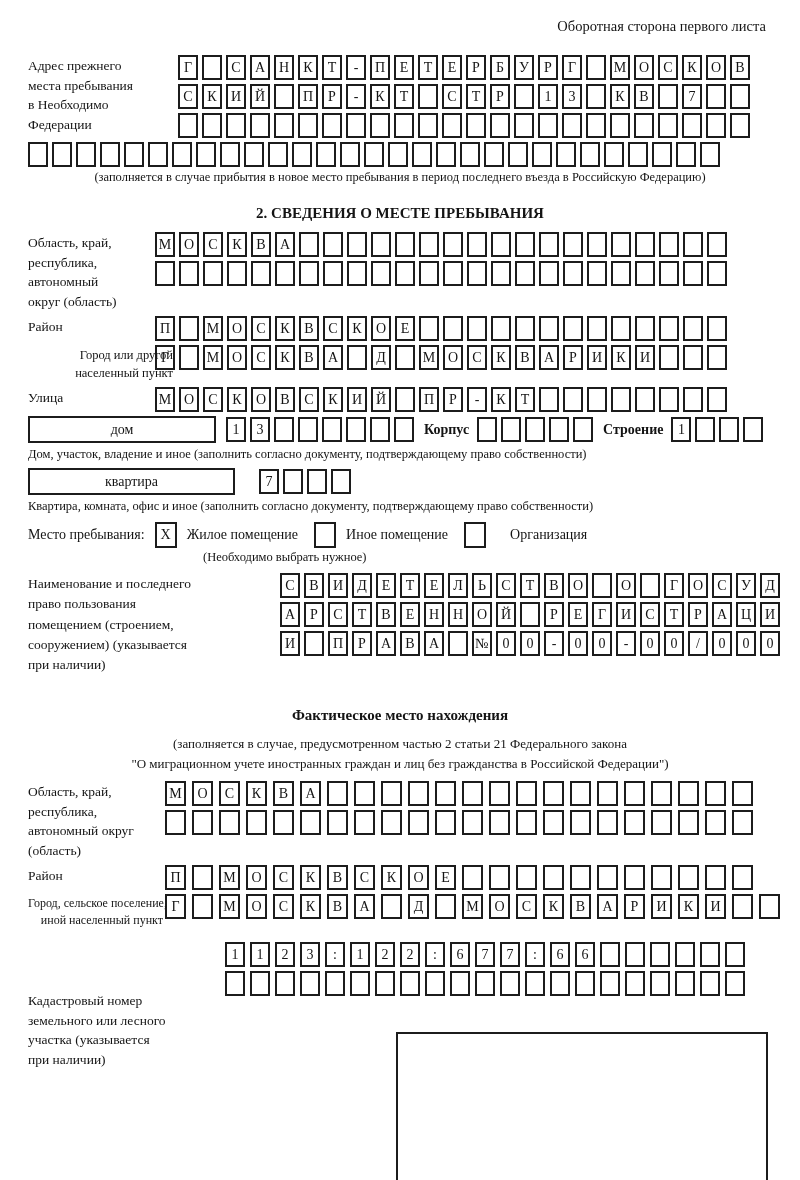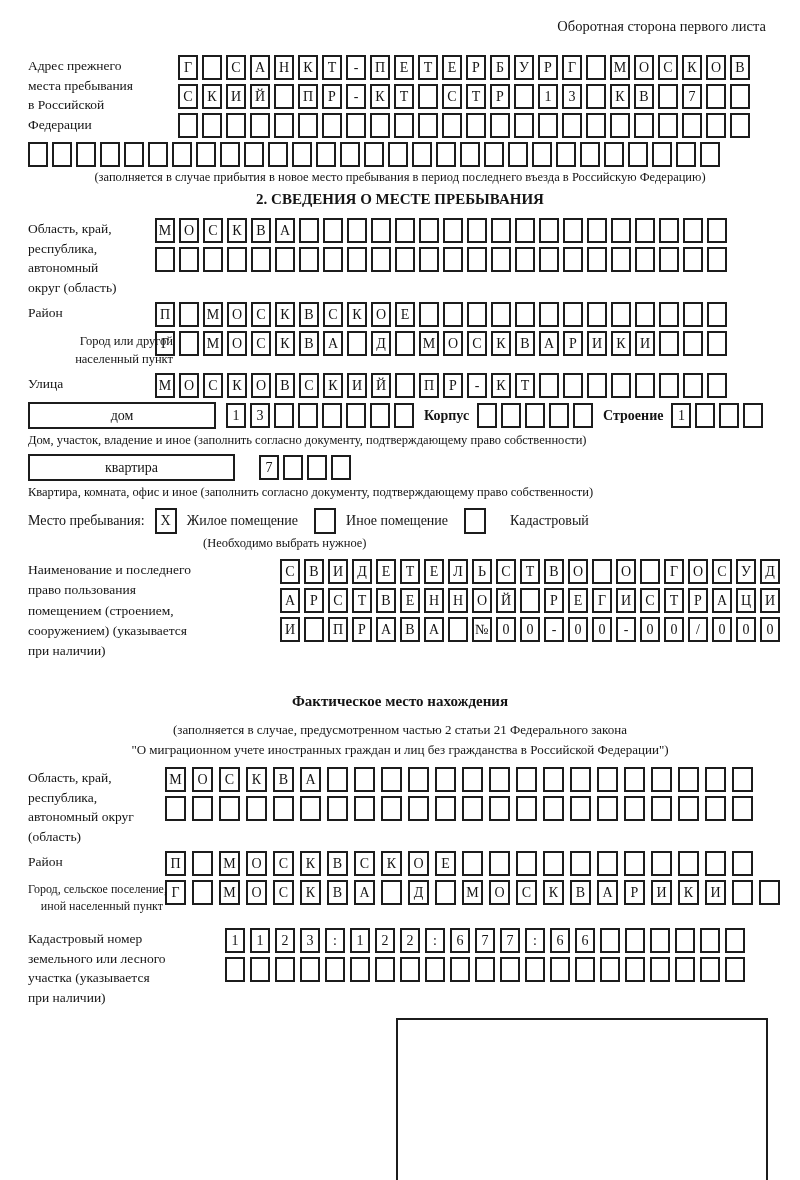--- a/index.html
+++ b/index.html
@@ -27,21 +27,21 @@
     border:2px solid #1c1c1c;
     display:inline-flex; align-items:center; justify-content:center;
     font-size:14px; line-height:1;
   }
   .wide .cell { width:21px; margin-right:6px; }
   .kad .cell { width:20px; margin-right:5px; }
 
   .caption { font-size:12.5px; margin:3px 0 6px 0; }
   .caption.center { text-align:center; }
 
-  .sec-title { text-align:center; font-weight:bold; font-size:15px; margin:6px 0 10px 0; }
+  .sec-title { text-align:center; font-weight:bold; font-size:15px; margin:20px 0 10px 0; }
 
   .inline-row { display:flex; align-items:center; margin-bottom:4px; }
   .fieldbox {
     box-sizing:border-box; border:2px solid #1c1c1c; height:27px;
     display:flex; align-items:center; justify-content:center;
     font-size:14px; flex:none;
   }
   .smalllabel { font-size:14px; margin:0 8px 0 6px; white-space:nowrap;font-weight:bold; }
 
   .chkrow { display:flex; align-items:center; font-size:14px; margin:8px 0 2px 0; }
@@ -61,38 +61,38 @@
     margin:10px 0 6px 368px;
   }
 
   
   .b-prev .cells   { margin-left:150px; }
   .b-std .cells    { margin-left:127px; }
   .b-doc .cells    { margin-left:252px; }
   .b-doc .label    { width:248px; line-height:1.5; }
   .b-fact .cells   { margin-left:137px; }
   .b-kad .cells    { margin-left:197px; }
-  .b-kad .label    { width:190px; }
+  .b-kad .label    { width:190px;margin-top:48px; }
   .minh-tall  { min-height:80px; }
   .minh-doc   { min-height:124px; }
   .minh-two   { min-height:38px;text-align:right; }
   .fullrow { margin:0 0 2px 0; }
 </style>
 </head>
 <body>
 
 <div class="page">
 
   <div class="header-note">Оборотная сторона первого листа</div>
 
   <div class="block b-prev">
     <div class="label">
         <div>Адрес прежнего</div>
         <div>места пребывания</div>
-        <div>в Российской</div>
+        <div>в Необходимо</div>
         <div>Федерации</div>
       </div>
     <div class="cells">
       <div class="cellrow">
           <span class="cell">Г</span>
           <span class="cell"></span>
           <span class="cell">С</span>
           <span class="cell">А</span>
           <span class="cell">Н</span>
           <span class="cell">К</span>
@@ -407,21 +407,21 @@
   </div>
   <div class="caption">Квартира, комната, офис и иное (заполнить согласно документу, подтверждающему право собственности)</div>
 
   <div class="chkrow">
     <span style="margin-right:10px">Место пребывания:</span>
     <span class="chkbox">X</span>
     <span class="chkopt">Жилое помещение</span>
     <span class="chkbox"></span>
     <span class="chkopt">Иное помещение</span>
     <span class="chkbox" style="margin-right:24px"></span>
-    <span class="chkopt">Кадастровый</span>
+    <span class="chkopt">Организация</span>
   </div>
   <div class="chk-note">(Необходимо выбрать нужное)</div>
 
   <div class="block b-doc minh-doc">
     <div class="label">
         <div>Наименование и последнего</div>
         <div>право пользования</div>
         <div>помещением (строением,</div>
         <div>сооружением) (указывается</div>
         <div>при наличии)</div>

